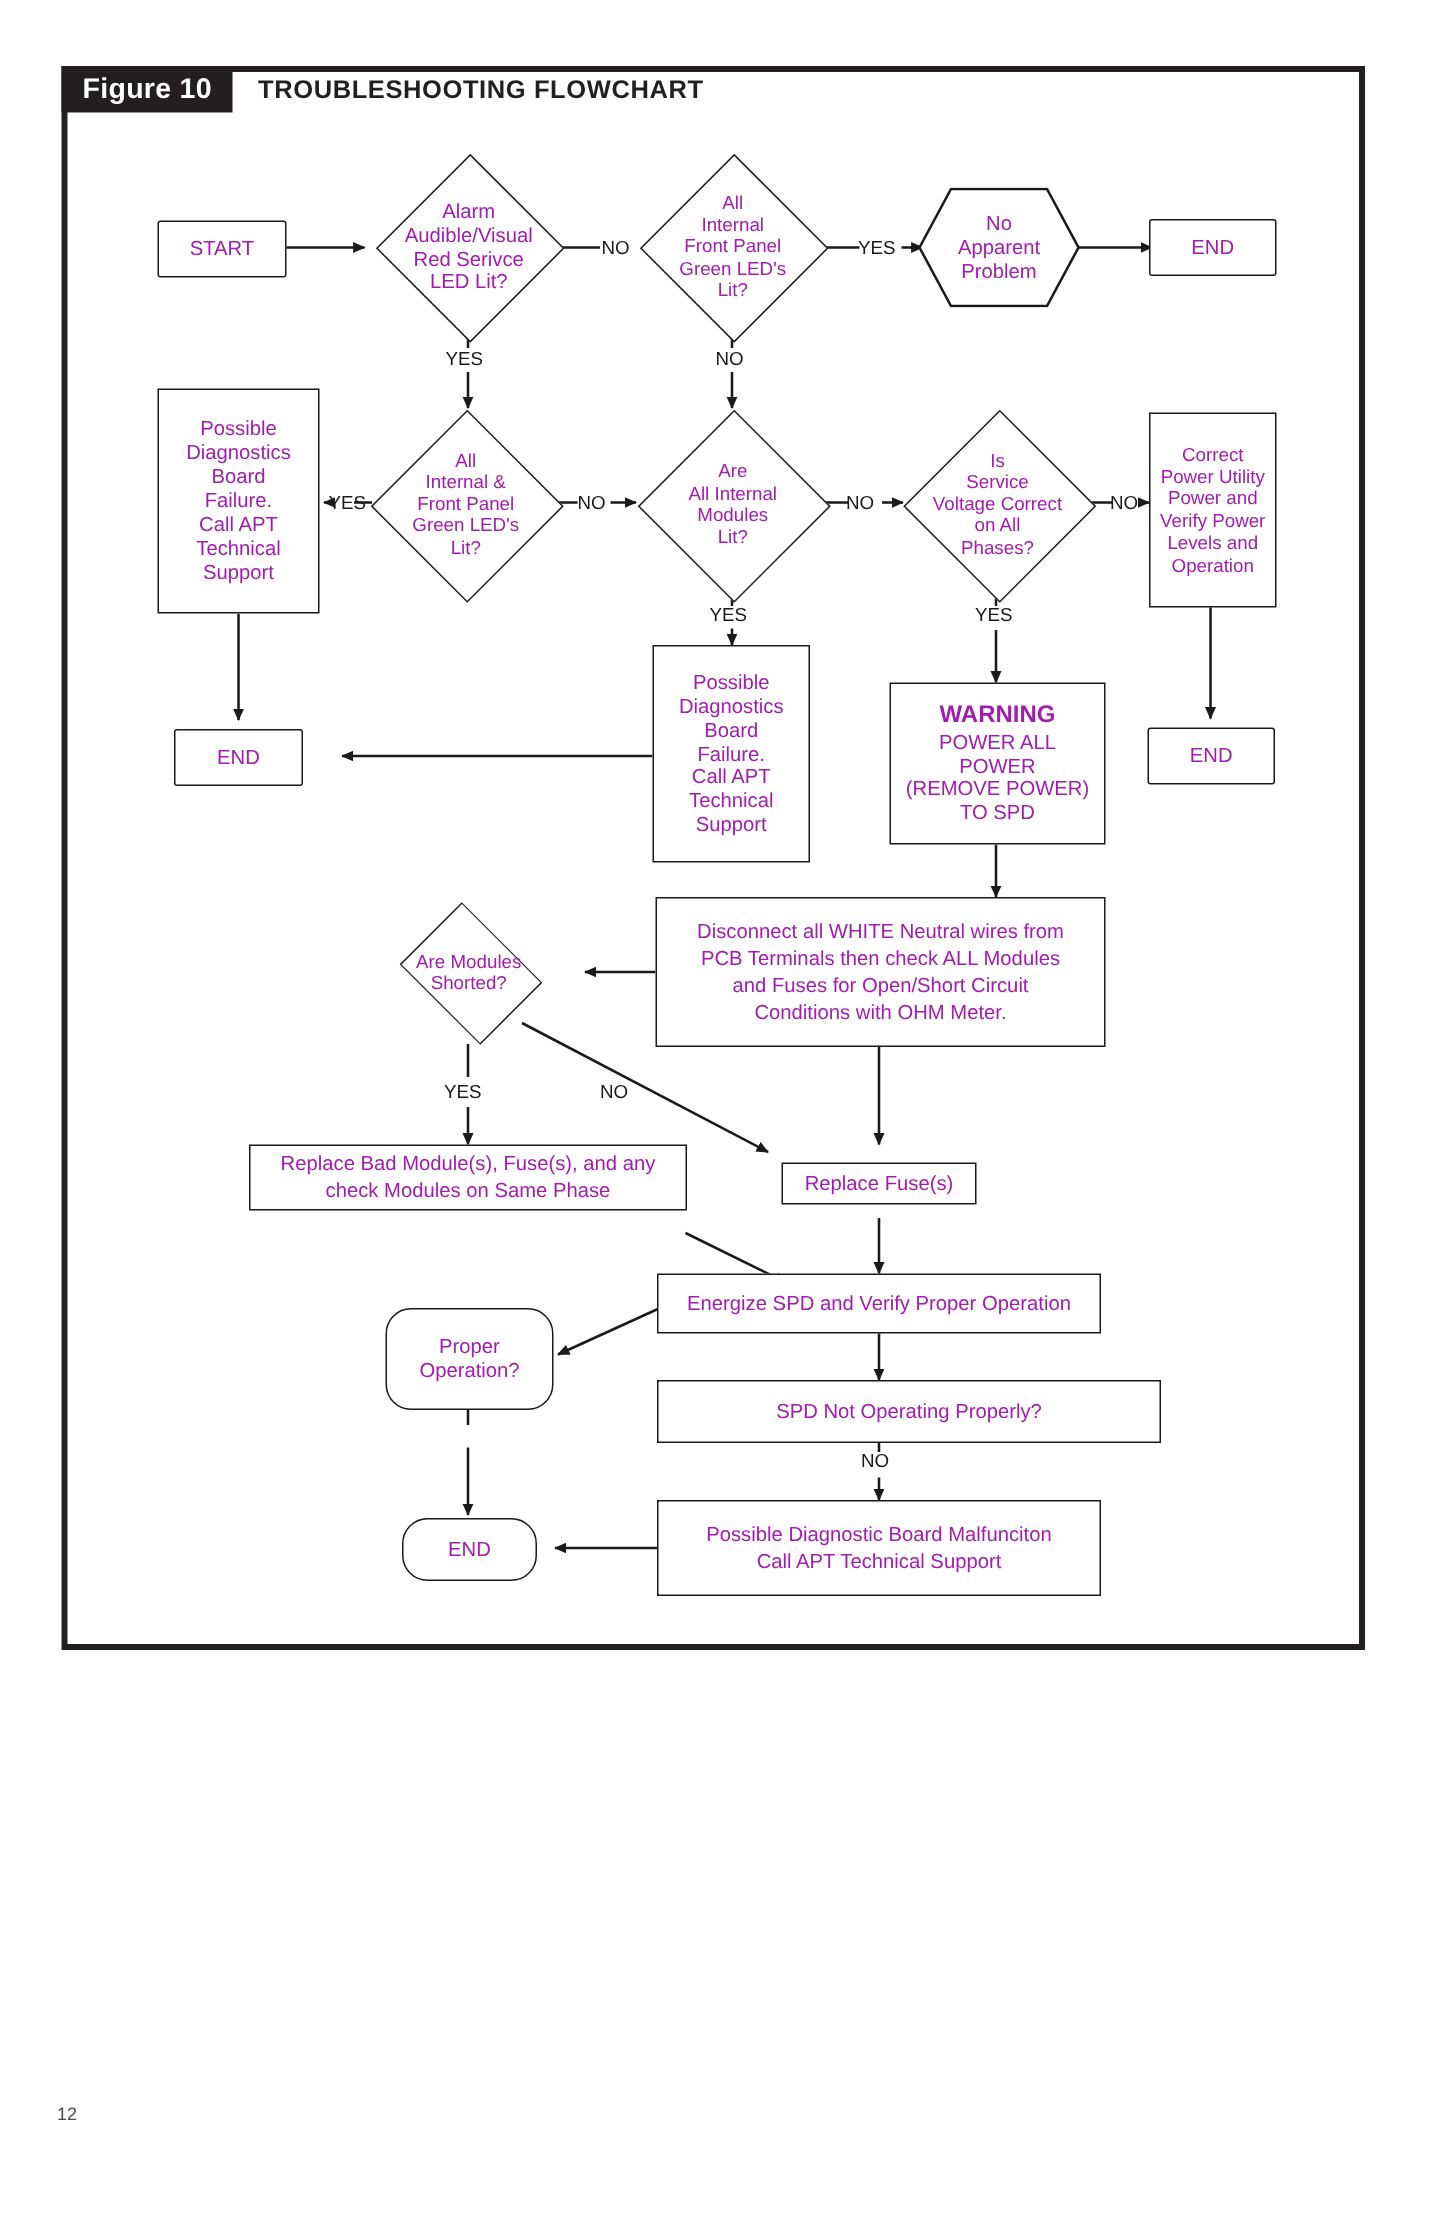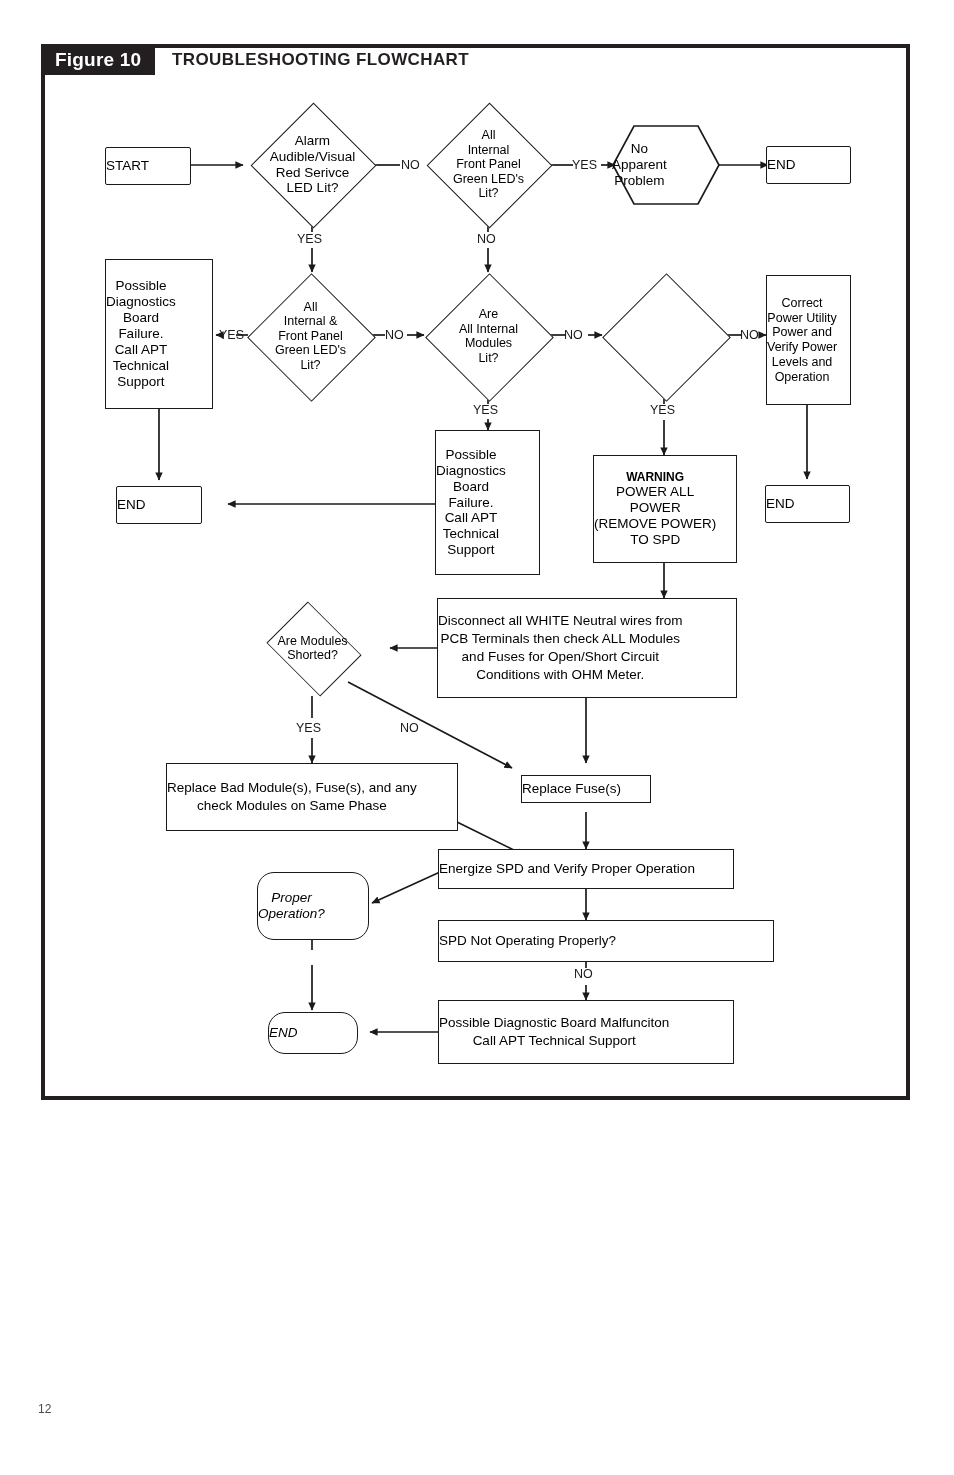--- a/index.html
+++ b/index.html
@@ -68,40 +68,40 @@
     height: 1475px;
     pointer-events: none;
   }
 
   
   .node {
     position: absolute;
     box-sizing: border-box;
     display: flex;
     align-items: center;
+    justify-content: center;
     text-align: center;
     font-size: 13.5px;
     line-height: 1.18;
-    color: #000000;
+    color: #a21caf;
     background: #ffffff;
   }
 
   .node-rect {
     border: 1.6px solid #1a1a1a;
   }
 
   .node-round {
     border: 1.6px solid #1a1a1a;
     border-radius: 2px;
   }
 
   .node-round-lg {
     border: 1.6px solid #1a1a1a;
     border-radius: 17px;
-    font-style: italic;
   }
 
   
   .node-diamond {
     border: none;
     background: transparent;
   }
   .node-diamond .dia-shape {
     position: absolute;
     left: 50%;
@@ -303,20 +303,27 @@
   <div class="dia-label" style="font-size:12.5px;">
     <div>Are</div>
     <div>All Internal</div>
     <div>Modules</div>
     <div>Lit?</div>
   </div>
 </div>
 
 <div class="node node-diamond" style="left:602px; top:272px; width:126px; height:128px;">
   <div class="dia-shape" style="width:89px; height:89px; margin-left:-44.5px; margin-top:-44.5px; transform:rotate(45deg);"></div>
+  <div class="dia-label" style="font-size:12.5px; width:120%;">
+    <div>Is</div>
+    <div>Service</div>
+    <div>Voltage Correct</div>
+    <div>on All</div>
+    <div>Phases?</div>
+  </div>
 </div>
 
 <div class="node node-rect" style="left:766px; top:275px; width:85px; height:130px;">
   <div style="font-size:12.5px;">
     <div>Correct</div>
     <div>Power Utility</div>
     <div>Power and</div>
     <div>Verify Power</div>
     <div>Levels and</div>
     <div>Operation</div>
@@ -334,21 +341,21 @@
     <div>Board</div>
     <div>Failure.</div>
     <div>Call  APT</div>
     <div>Technical</div>
     <div>Support</div>
   </div>
 </div>
 
 <div class="node node-rect" style="left:593px; top:455px; width:144px; height:108px;">
   <div>
-    <div class="lbl-bold" style="font-size:12px;">WARNING</div>
+    <div class="lbl-bold" style="font-size:16px;">WARNING</div>
     <div>POWER ALL</div>
     <div>POWER</div>
     <div>(REMOVE POWER)</div>
     <div>TO SPD</div>
   </div>
 </div>
 
 <div class="node node-round" style="left:765px; top:485px; width:85px; height:38px;">
   <span>END</span>
 </div>
@@ -363,21 +370,21 @@
 </div>
 
 <div class="node node-diamond" style="left:250px; top:600px; width:125px; height:96px;">
   <div class="dia-shape" style="width:74px; height:74px; margin-left:-37px; margin-top:-37px; transform:rotate(45deg) scaleY(0.77);"></div>
   <div class="dia-label" style="font-size:12.5px;">
     <div>Are Modules</div>
     <div>Shorted?</div>
   </div>
 </div>
 
-<div class="node node-rect" style="left:166px; top:763px; width:292px; height:68px;">
+<div class="node node-rect" style="left:166px; top:763px; width:292px; height:44px;">
   <div style="line-height:1.35;">
     <div>Replace Bad Module(s), Fuse(s), and any</div>
     <div>check Modules on Same Phase</div>
   </div>
 </div>
 
 <div class="node node-rect" style="left:521px; top:775px; width:130px; height:28px;">
   <span>Replace Fuse(s)</span>
 </div>
 

